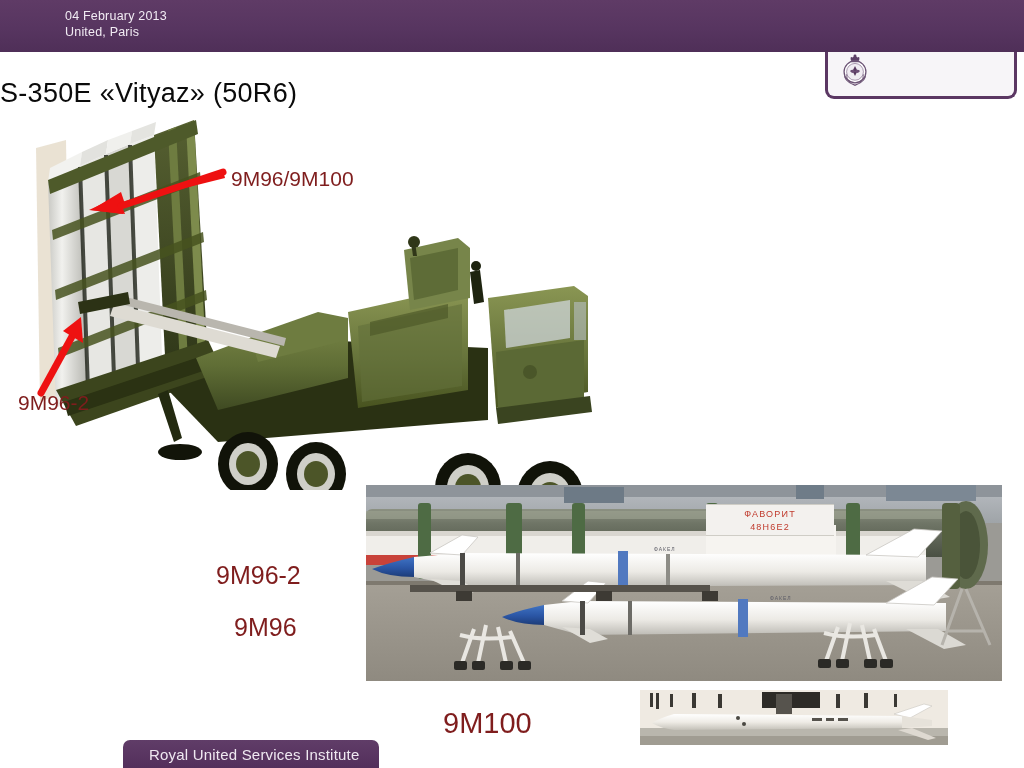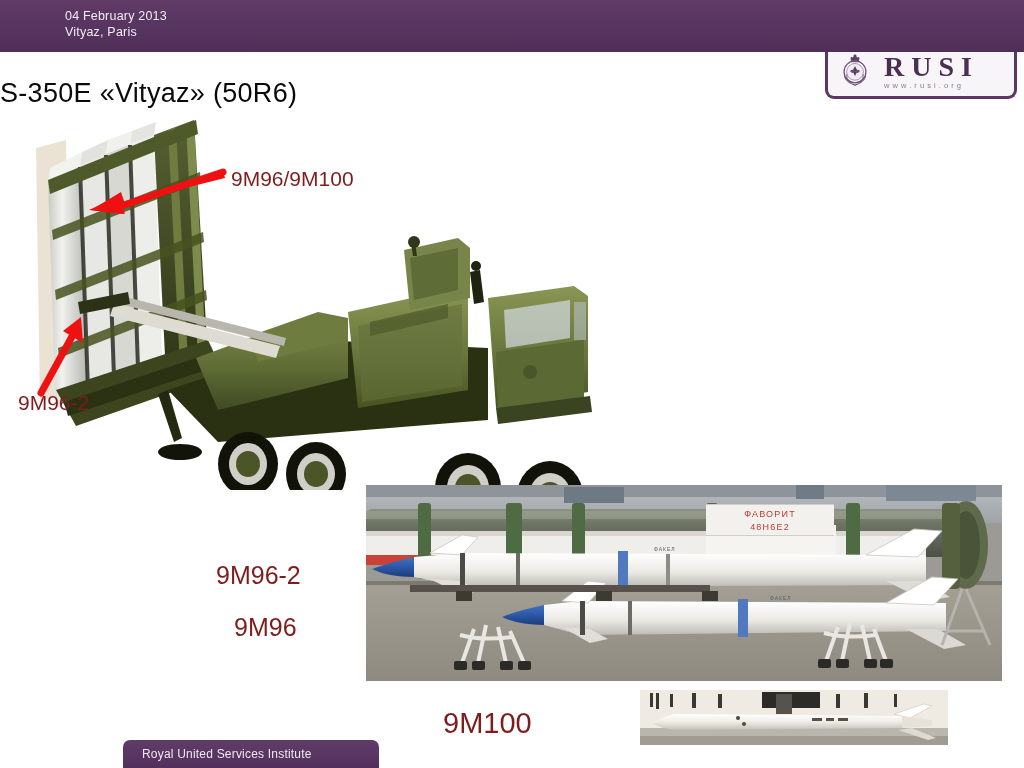--- a/index.html
+++ b/index.html
@@ -158,54 +158,50 @@
     position: absolute;
     left: 123px; top: 740px;
     width: 256px; height: 28px;
     background: linear-gradient(180deg, #603d68 0%, #532f5b 100%);
     border-radius: 7px 7px 0 0;
     display: flex;
     align-items: center;
   }
   #footer-text {
     color: #efe8f1;
-    font-size: 12px;
-    margin-left: 19px;
+    font-size: 15px;
+    margin-left: 26px;
     letter-spacing: 0.2px;
     white-space: nowrap;
   }
 </style>
 </head>
 <body>
 
 <div id="header-bar">
   <div id="header-meta">
     <div>04 February 2013</div>
-    <div>Vityaz, Paris</div>
+    <div>United, Paris</div>
   </div>
 </div>
 
 <div id="rusi-logo">
   <div id="rusi-crest">
     <svg viewBox="0 0 100 100" width="42" height="42" aria-hidden="true">
       <circle cx="50" cy="52" r="26" fill="#ffffff" stroke="#6b5274" stroke-width="3"></circle>
       <circle cx="50" cy="52" r="20" fill="#f0ecf2" stroke="#7b6284" stroke-width="1.5"></circle>
       <path d="M50 38 L56 50 L50 62 L44 50 Z" fill="#57395f"></path>
       <path d="M38 50 Q44 44 50 50 Q56 44 62 50 Q56 58 50 52 Q44 58 38 50 Z" fill="#6b4c74"></path>
       <path d="M24 56 Q20 74 50 86 Q80 74 76 56 Q74 76 50 82 Q26 76 24 56 Z" fill="#6b5274"></path>
       <path d="M30 58 Q28 70 40 78" fill="none" stroke="#6b5274" stroke-width="2"></path>
       <path d="M70 58 Q72 70 60 78" fill="none" stroke="#6b5274" stroke-width="2"></path>
       <path d="M44 18 Q50 10 56 18 Q62 14 60 24 L40 24 Q38 14 44 18 Z" fill="#5e4167"></path>
       <circle cx="50" cy="14" r="3.5" fill="#5e4167"></circle>
       <rect x="40" y="24" width="20" height="5" rx="2" fill="#6b5274"></rect>
     </svg>
-  </div>
-  <div id="rusi-wordmark">
-    <div id="rusi-name">RUSI</div>
-    <div id="rusi-url">www.rusi.org</div>
   </div>
 </div>
 
 <div id="slide-title">S-350E «Vityaz» (50R6)</div>
 
 <div id="launcher-photo">
   <svg width="660" height="400" viewBox="0 0 660 400" aria-hidden="true">
     <defs>
       <linearGradient id="gOlive" x1="0" y1="0" x2="0" y2="1">
         <stop offset="0%" stop-color="#7d8a4a"></stop>

